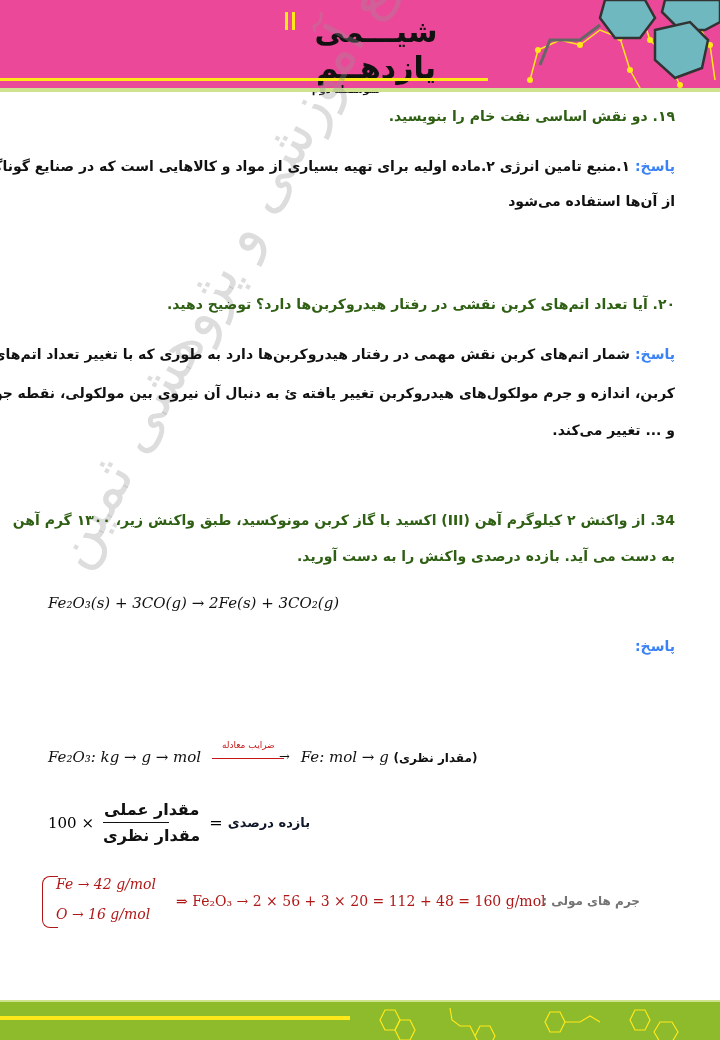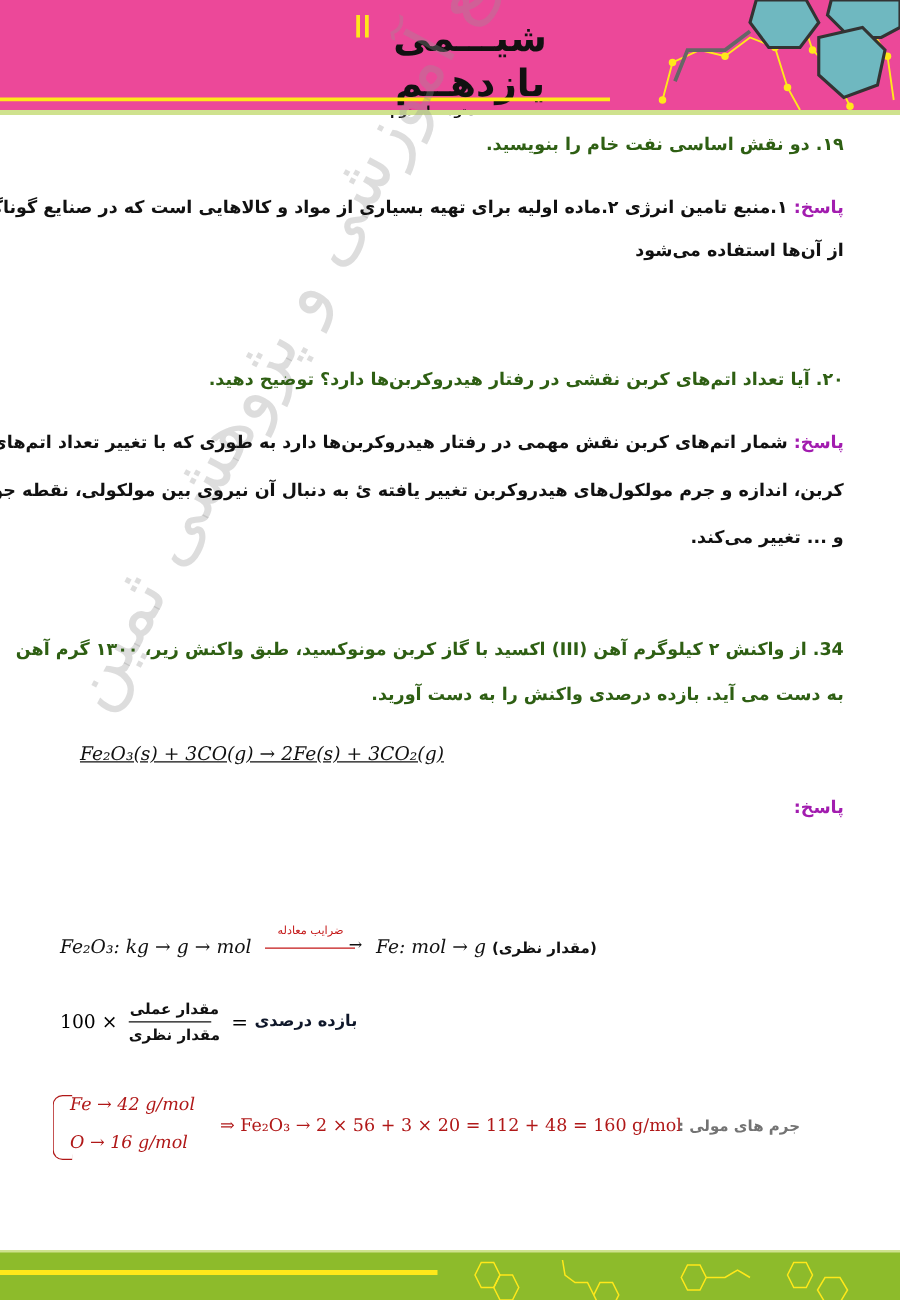--- a/index.html
+++ b/index.html
@@ -42,33 +42,33 @@
   }
   .footer-line {
     position: absolute; left: 0; top: 14px; width: 350px; height: 4px;
     background: #ffe81a;
   }
   .footer-mol { position: absolute; left: 360px; top: 0; width: 360px; height: 40px; }
 
   .rtl { direction: rtl; position: absolute; right: 45px; white-space: nowrap; }
   .q { color: #2e5f13; font-weight: bold; font-size: 14px; }
   .a { color: #111; font-weight: bold; font-size: 14px; }
-  .label { color: #a21caf; }
+  .label { color: #3b82f6; }
   .math { font-family: "DejaVu Serif", serif; font-style: italic; color: #111; font-size: 15px; position: absolute; white-space: nowrap; }
   .red-math { color: #b01818; }
 
   .watermark {
     position: absolute; left: 60px; top: 500px; width: 720px;
     transform: rotate(-62deg); transform-origin: left top;
     font-family: "DejaVu Serif", serif; font-size: 58px; color: rgba(150,150,150,0.32);
     direction: rtl; white-space: nowrap; pointer-events: none;
   }
 
   .frac { display: inline-block; vertical-align: middle; text-align: center; margin: 0 4px; }
-  .frac span { display: block; font-family: "DejaVu Sans", sans-serif; font-style: normal; font-weight: bold; font-size: 12px; color: #111; direction: rtl; }
+  .frac span { display: block; font-family: "DejaVu Sans", sans-serif; font-style: normal; font-weight: bold; font-size: 16px; color: #111; direction: rtl; }
   .frac .bar { border-top: 1.5px solid #111; width: 66px; margin: 3px 0; height: 0; }
 </style>
 </head>
 <body>
 
 <div class="header">
   <div class="title-bars"></div>
   <div class="title-wrap">
     <div class="title-main">شیـــمی یازدهــم</div>
     <div class="title-sub">متوسـطه دوم</div>
@@ -120,21 +120,21 @@
 </div>
 <div class="rtl a" style="top:385px;">کربن، اندازه و جرم مولکول‌های هیدروکربن تغییر یافته ئ به دنبال آن نیروی بین مولکولی، نقطه جوش</div>
 <div class="rtl a" style="top:422px;">و ... تغییر می‌کند.</div>
 
 <div class="rtl q" style="top:512px;">
   <span>34.</span>
   <span>از واکنش ۲ کیلوگرم آهن (III) اکسید با گاز کربن مونوکسید، طبق واکنش زیر، ۱۳۰۰ گرم آهن</span>
 </div>
 <div class="rtl q" style="top:548px;">به دست می آید. بازده درصدی واکنش را به دست آورید.</div>
 
-<div class="math" style="left:64px; top:594px;text-decoration:underline;">Fe₂O₃(s) + 3CO(g) → 2Fe(s) + 3CO₂(g)</div>
+<div class="math" style="left:48px; top:594px;">Fe₂O₃(s) + 3CO(g) → 2Fe(s) + 3CO₂(g)</div>
 
 <div class="rtl a" style="top:638px;">
   <span class="label">پاسخ:</span>
 </div>
 
 <div class="math" style="left:48px; top:748px;">
   <span>Fe₂O₃: kg → g → mol</span>
   <span style="display:inline-block; position:relative; width:78px; margin:0 6px; vertical-align:middle;">
     <span style="position:absolute; top:-18px; left:10px; font-family:'DejaVu Sans',sans-serif; font-style:normal; font-size:9px; color:#c41818; direction:rtl;">ضرایب معادله</span>
     <span style="display:block; border-top:1.5px solid #c41818; width:72px;"></span>

